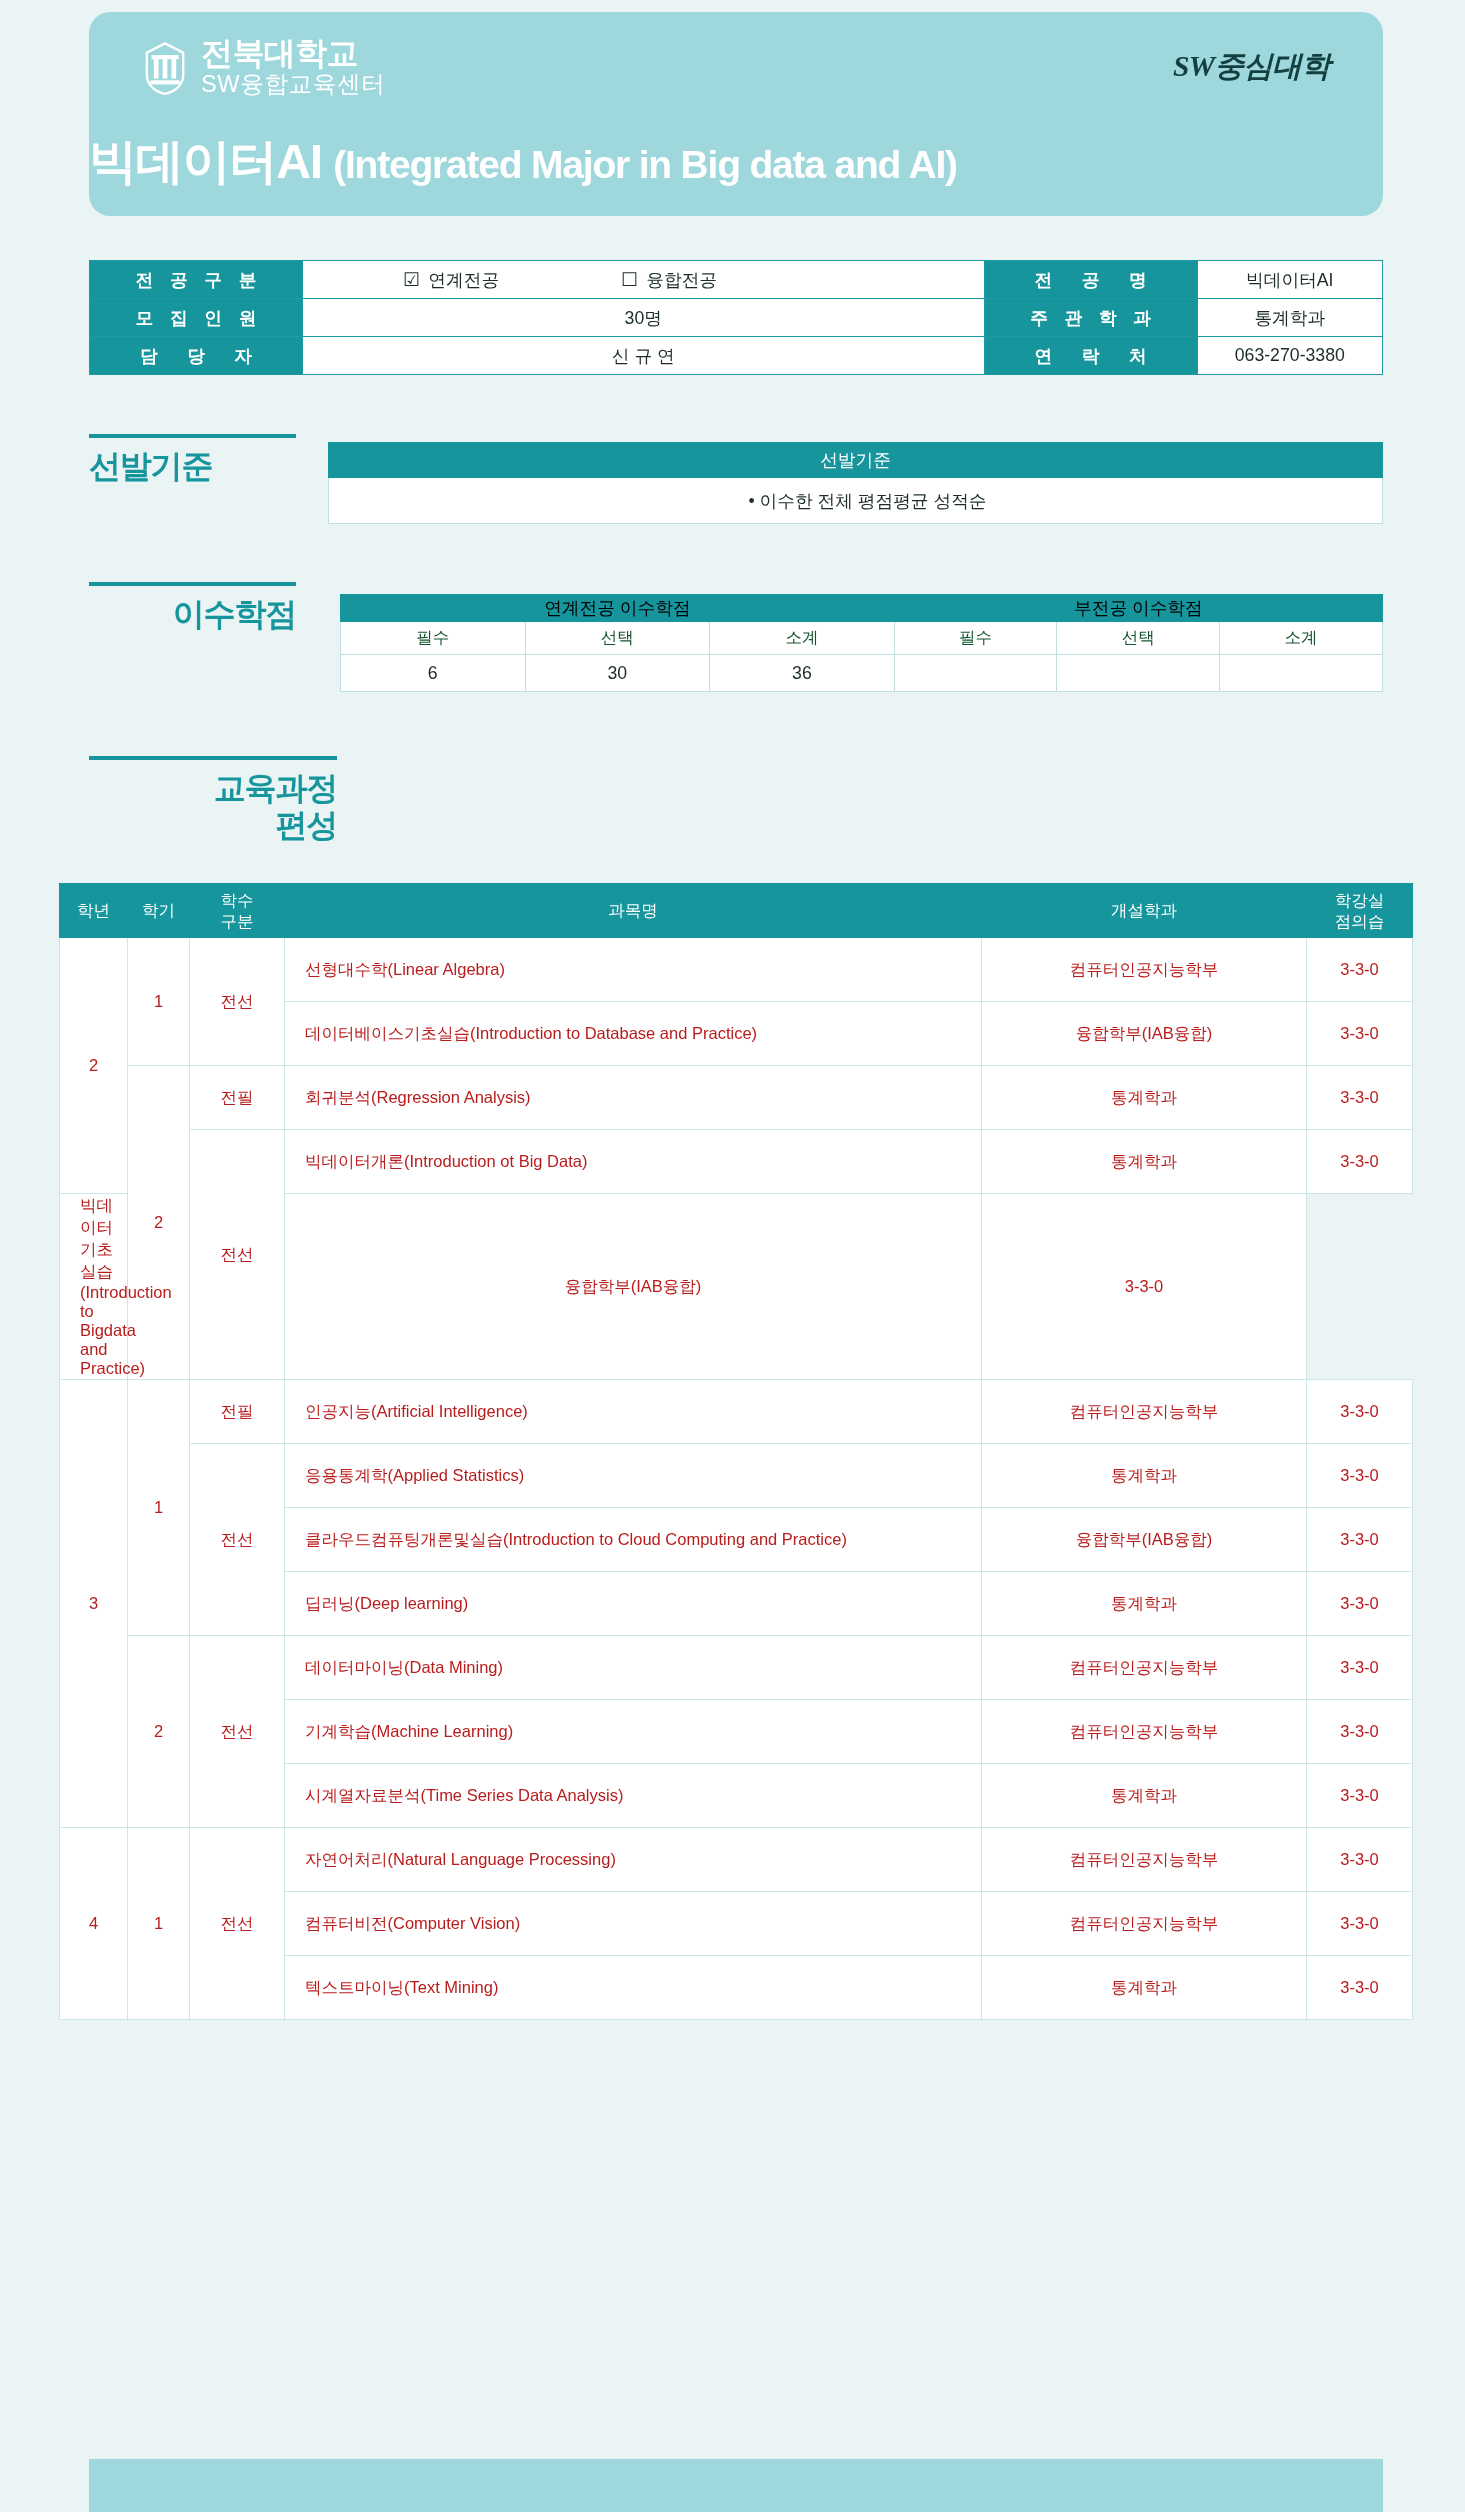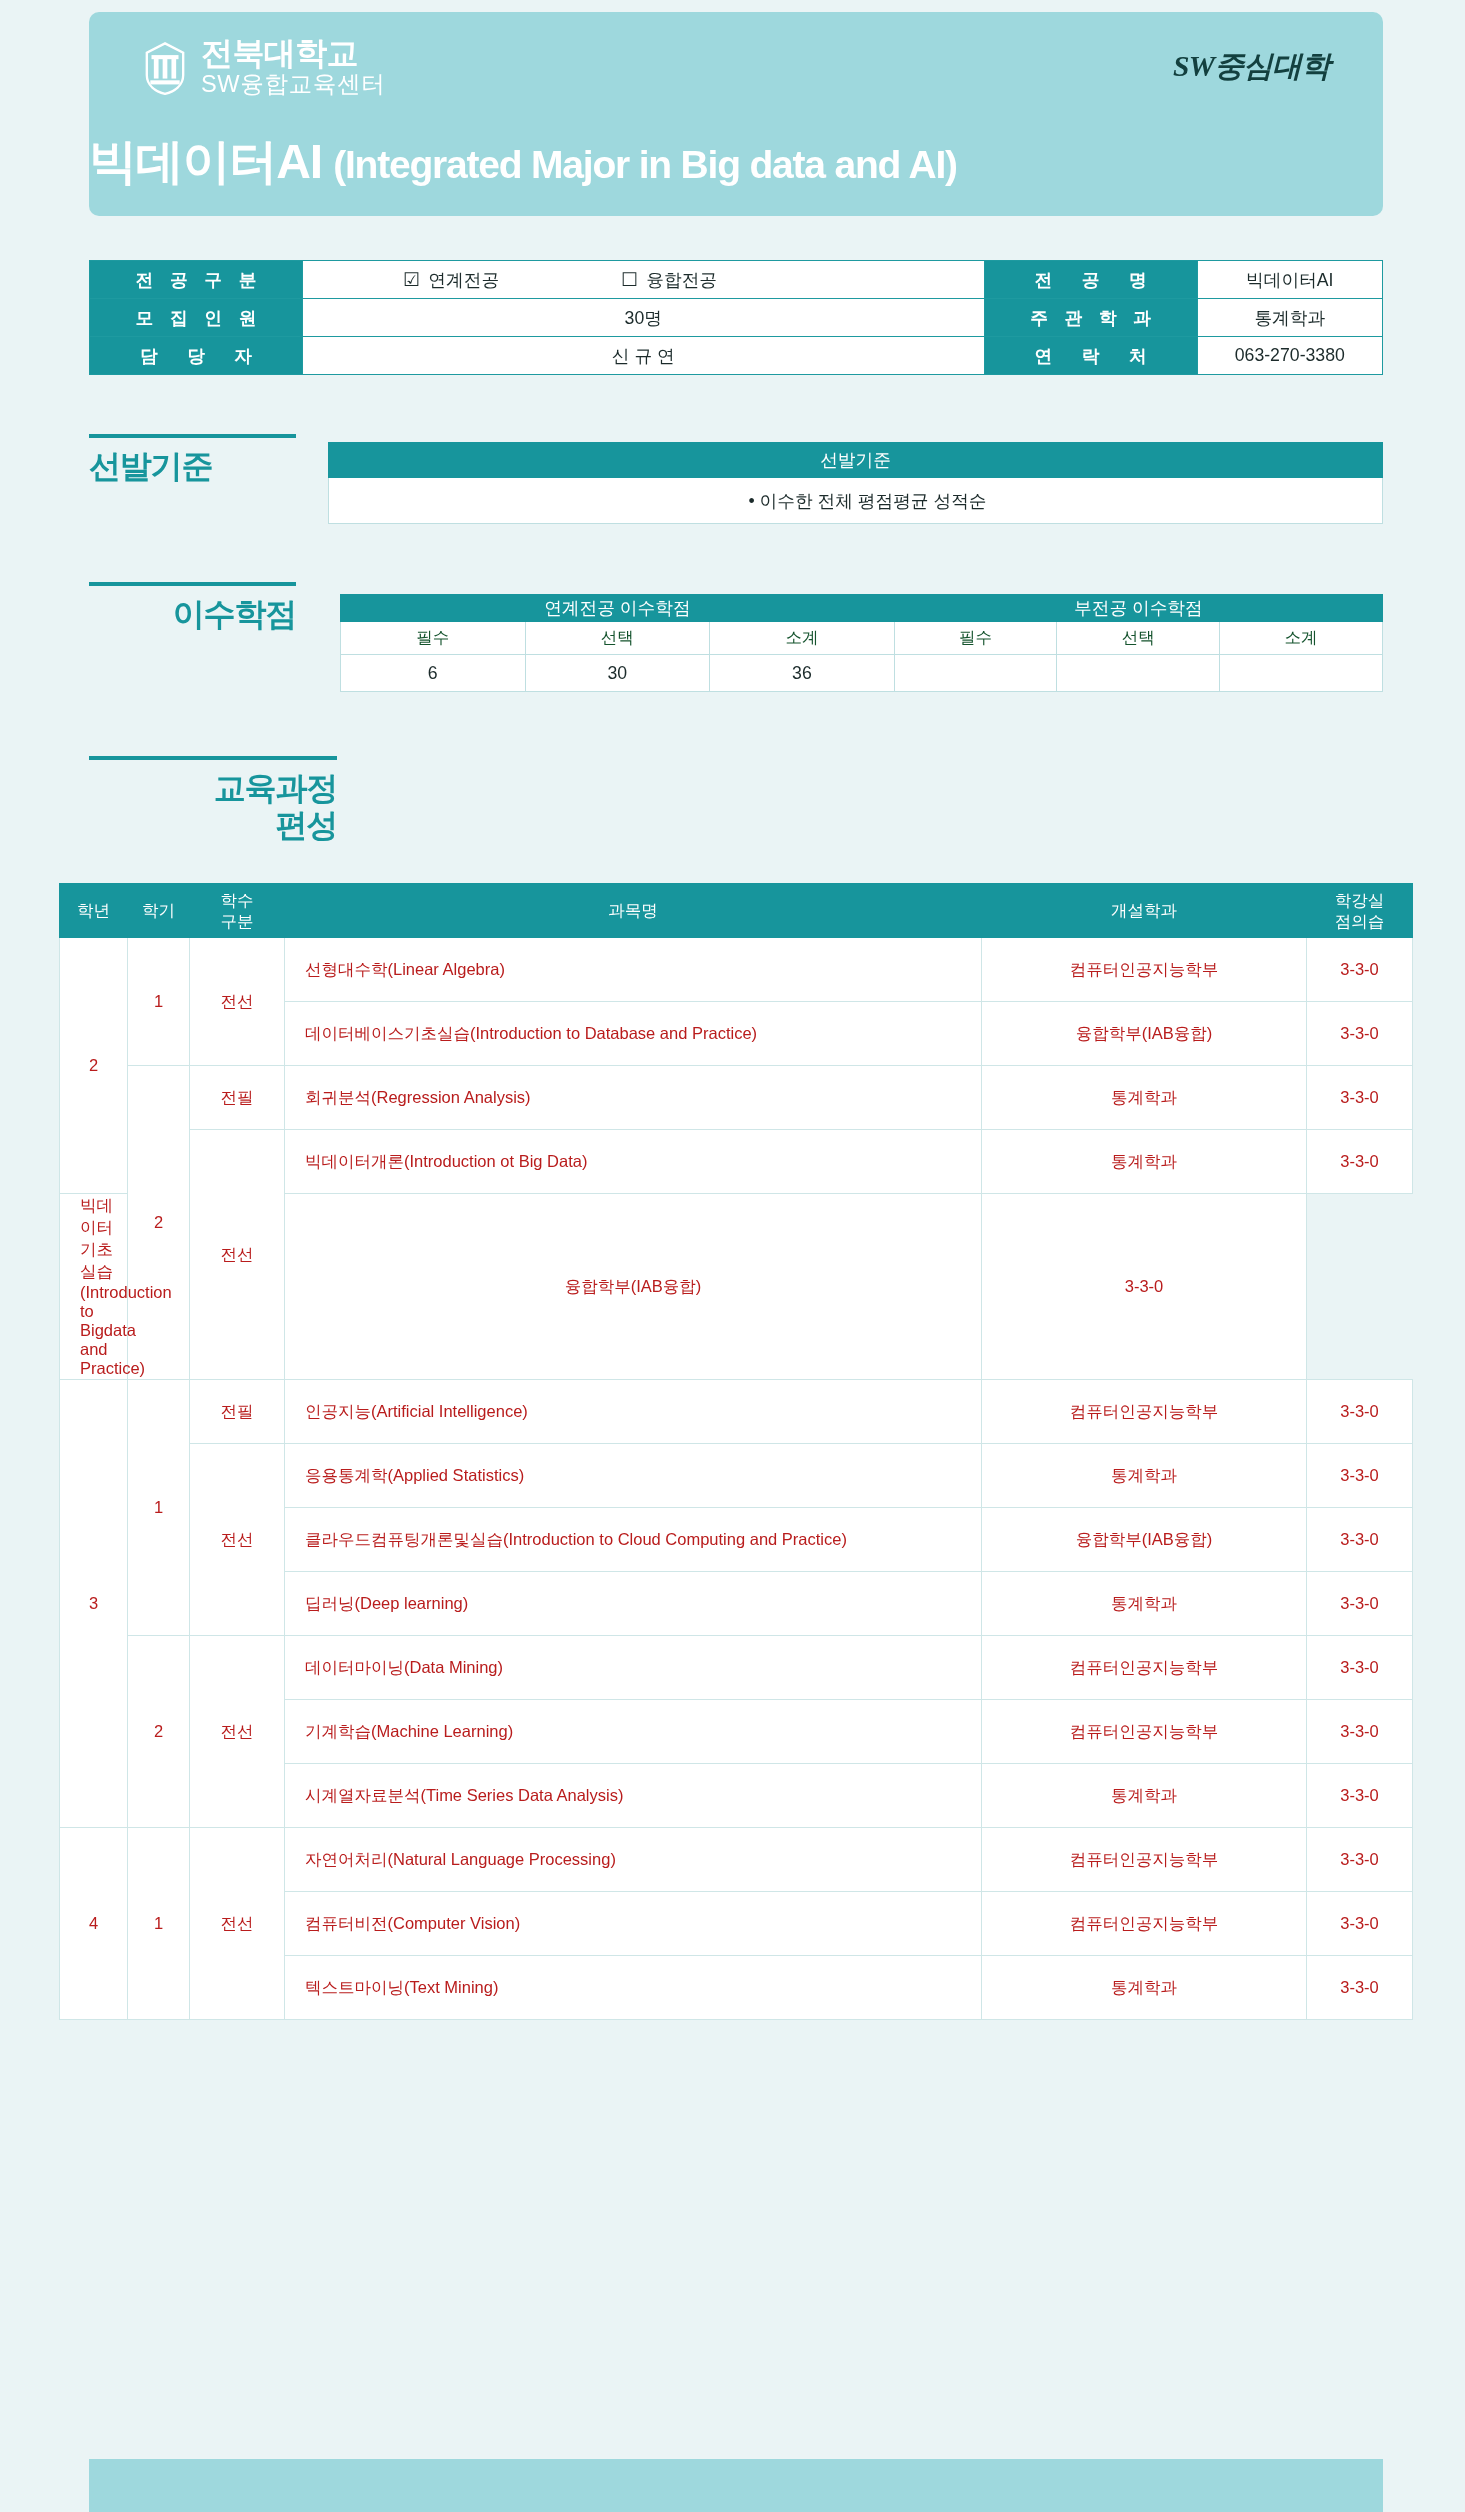--- a/index.html
+++ b/index.html
@@ -23,21 +23,21 @@
     background: #eaf4f5;
     overflow: hidden;
   }
 
   
   .header {
     position: absolute;
     left: 89px; top: 11.8px;
     width: 1294px; height: 204px;
     background: #9ed8dd;
-    border-radius: 10px;
+    border-radius: 21px;
   }
   .logo-wrap {
     position: absolute;
     left: 53px; top: 25px;
     display: flex;
     align-items: center;
     gap: 13px;
   }
   .logo-mark {
     width: 46px; height: 54px;
@@ -152,21 +152,21 @@
   
   .cr-head { left: 89px; top: 582px; text-align: right; }
   .cr-table {
     position: absolute;
     left: 340px; top: 594px;
     width: 1043px;
     border-collapse: collapse;
   }
   .cr-table th.group {
     background: #17959c;
-    color: #ffffff;
+    color: #000000;
     font-size: 17.7px;
     font-weight: normal;
     height: 20px;
     border: 1.2px solid #17959c;
   }
   .cr-table th.sub {
     background: #ffffff;
     color: #14532d;
     font-size: 16.5px;
     font-weight: normal;

